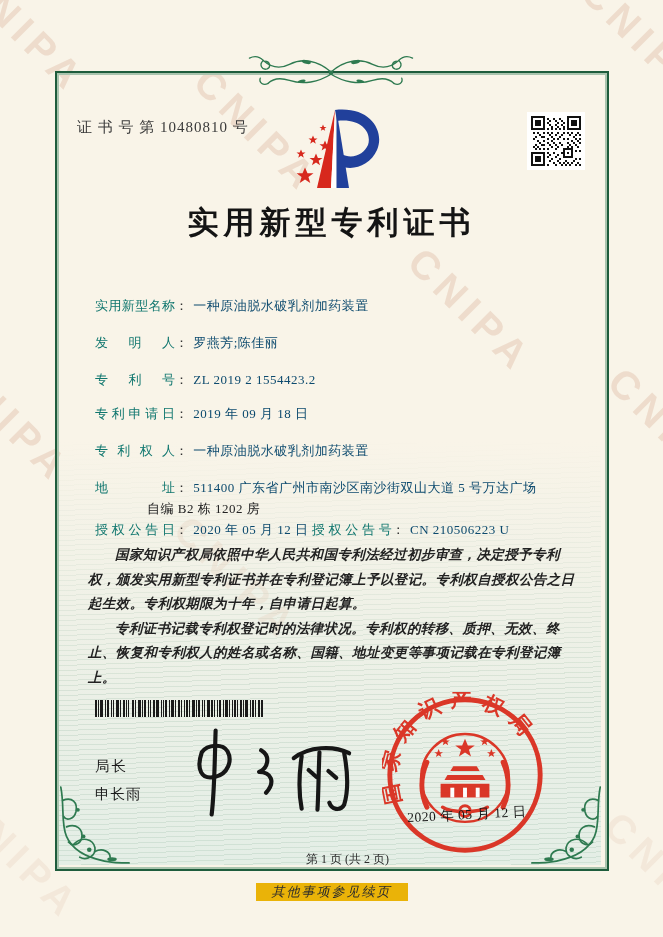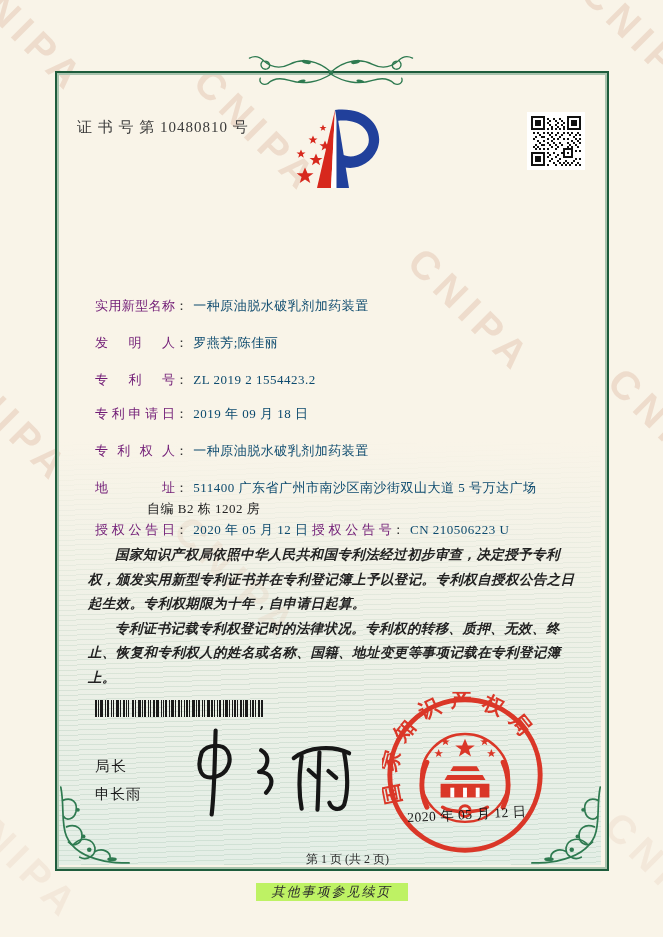--- a/index.html
+++ b/index.html
@@ -24,42 +24,42 @@
   
   .cert-no{position:absolute;left:77px;top:118px;font-size:15px;letter-spacing:1px;color:#3a3a3a;z-index:3;}
   .logo{position:absolute;left:283px;top:108px;width:104px;height:82px;z-index:3;}
   .qr{position:absolute;left:527px;top:112px;width:58px;height:58px;background:#fff;
       padding:4px;box-sizing:border-box;z-index:3;}
   .title{position:absolute;left:0;top:202px;width:100%;text-align:center;font-size:31px;
          font-weight:bold;letter-spacing:5px;color:#141414;z-index:3;}
   .fields{position:absolute;left:95px;top:290px;width:460px;font-size:13px;z-index:3;}
   .frow{position:absolute;left:0;line-height:20px;white-space:nowrap;}
   .flabel{display:inline-block;width:80px;text-align:justify;text-align-last:justify;
-          -moz-text-align-last:justify;vertical-align:top;color:#701a75;}
+          -moz-text-align-last:justify;vertical-align:top;color:#0f766e;}
   .fcolon{display:inline-block;vertical-align:top;color:#333;}
   .fvalue{display:inline-block;vertical-align:top;letter-spacing:.5px;color:#0c4a6e;margin-left:2px;}
   .addr2{margin-left:52px;letter-spacing:.5px;line-height:21px;color:#222;}
   .pair2{}
   .kai{font-style:italic;}
   .paras{position:absolute;left:88px;top:543px;width:489px;font-size:13.5px;line-height:1.82;
          letter-spacing:.4px;color:#222;z-index:3;}
   .paras p{margin:0;text-indent:2em;font-weight:bold;}
   .barcode{position:absolute;left:95px;top:700px;z-index:3;}
   .director-label{position:absolute;left:95px;top:757px;font-family:"Liberation Sans",sans-serif;
          font-size:14.5px;letter-spacing:2px;color:#1d1d1d;z-index:3;}
   .director-name{position:absolute;left:95px;top:785px;font-family:"Liberation Sans",sans-serif;
          font-size:14.5px;letter-spacing:1px;color:#1d1d1d;z-index:3;}
   .sig{position:absolute;left:182px;top:722px;width:178px;height:100px;z-index:3;}
   .seal{position:absolute;left:382px;top:692px;width:166px;height:166px;z-index:4;opacity:.93;}
   .seal-date{position:absolute;left:388px;top:806px;width:158px;text-align:center;font-size:13.5px;
          color:#171717;transform:rotate(-3deg);letter-spacing:.5px;z-index:5;}
   .page-num{position:absolute;left:16px;top:851px;width:100%;text-align:center;font-size:12px;
          color:#2c2c2c;z-index:3;}
   .note{position:absolute;left:0;top:882px;width:100%;text-align:center;z-index:3;}
-  .note span{display:inline-block;background:#bef264;padding:0 16px;font-size:13px;
+  .note span{display:inline-block;background:#eab308;padding:0 16px;font-size:13px;
          letter-spacing:2px;color:#2c2c2c;}
 </style>
 </head>
 <body>
 
 <div class="page">
 
   <div class="bg-tint"></div>
   <div class="bg-waves"></div>
 
@@ -169,20 +169,21 @@
         M21 10h1v1h-1zM18 11h1v1h-1zM22 11h1v1h-1zM24 11h1v1h-1zM20 12h1v1h-1zM23 12h1v1h-1z
         M18 13h1v1h-1zM21 13h1v1h-1zM24 13h1v1h-1zM19 14h1v1h-1zM22 14h1v1h-1zM18 15h1v1h-1zM20 15h1v1h-1zM23 15h1v1h-1z
         M8 18h1v1H8zM11 18h1v1h-1zM15 18h1v1h-1zM9 19h1v1H9zM13 19h1v1h-1zM8 20h1v1H8zM12 20h1v1h-1z
         M10 21h1v1h-1zM14 21h1v1h-1zM9 22h1v1H9zM13 22h1v1h-1zM11 23h1v1h-1zM14 23h1v1h-1z
         M8 24h1v1H8zM12 24h1v1h-1zM15 24h1v1h-1z
         M22 17h1v1h-1zM24 17h1v1h-1zM22 21h1v1h-1zM24 21h1v1h-1zM21 22h1v1h-1zM17 22h1v1h-1z
         M16 23h1v1h-1zM23 23h1v1h-1zM18 23h1v1h-1zM20 23h1v1h-1zM17 24h1v1h-1zM19 24h1v1h-1zM22 24h1v1h-1zM24 24h1v1h-1z"></path>
     </svg>
   </div>
 
+  <div class="title">实用新型专利证书</div>
 
   <div class="fields">
     <div class="frow" style="top:6px">
       <span class="flabel">实用新型名称</span><span class="fcolon">：</span>
       <span class="fvalue">一种原油脱水破乳剂加药装置</span>
     </div>
     <div class="frow" style="top:43px">
       <span class="flabel">发明人</span><span class="fcolon">：</span>
       <span class="fvalue">罗燕芳;陈佳丽</span>
     </div>

